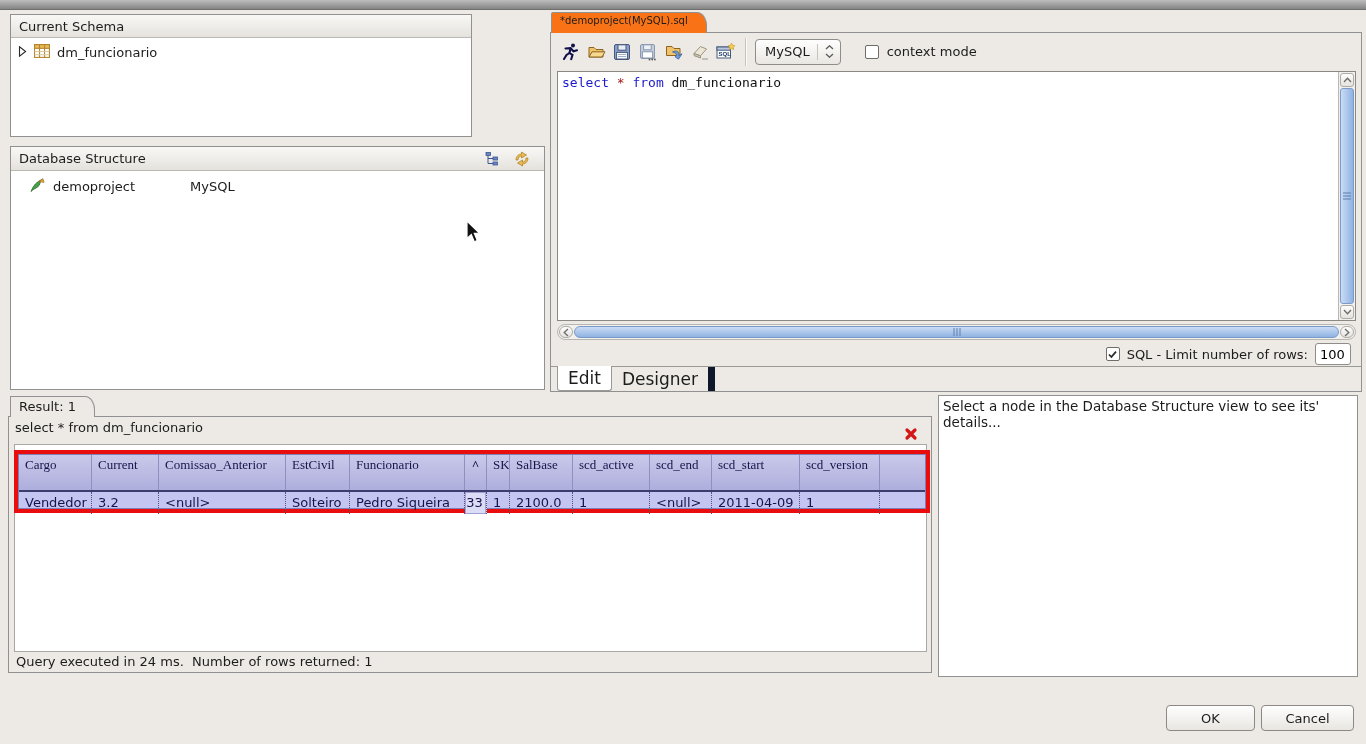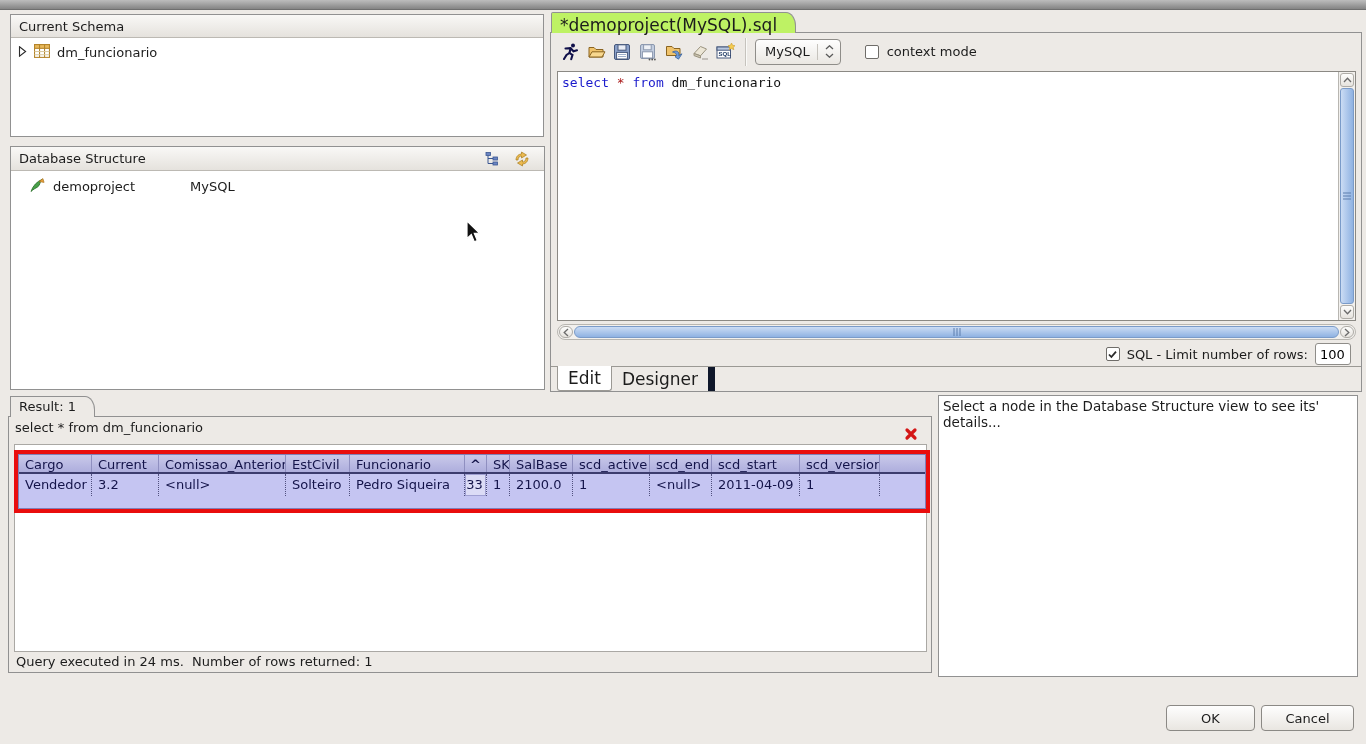--- a/index.html
+++ b/index.html
@@ -9,41 +9,41 @@
 
   .top-strip { position:absolute; left:0; top:0; width:1366px; height:10px;
     background:linear-gradient(#bdbdbd,#848484); border-bottom:1px solid #6f6f6f; }
 
   .panel { position:absolute; background:#fff; border:1px solid #919191; }
   .panel-header { height:23px; background:linear-gradient(#f9f8f6,#e5e2dd);
     border-bottom:1px solid #bcb9b3; display:flex; align-items:center; padding:0 8px; }
   .panel-title { font-size:13px; color:#1c1c1c; }
 
   
-  #current-schema { left:10px; top:14px; width:534px; height:123px; }
+  #current-schema { left:10px; top:14px; width:462px; height:123px; }
   .tree-item { display:flex; align-items:center; gap:7px; padding:6px 6px 0 7px; }
 
   
   #db-structure { left:10px; top:146px; width:535px; height:244px; }
   #db-structure .panel-header { justify-content:space-between; }
   .hdr-icons { display:flex; align-items:center; gap:10px; padding-right:4px; }
   .icon-btn { width:20px; height:18px; display:flex; align-items:center; justify-content:center; cursor:default; }
   .cols-row { height:21px; display:flex; align-items:center;
     background:linear-gradient(#fcfbfa,#ecebe8); border-bottom:1px solid #c6c3bd; }
   .col-c1 { width:171px; padding-left:7px; }
   .col-c2 { width:110px; padding-left:7px; border-left:1px solid #c6c3bd; height:100%; display:flex; align-items:center; }
   .col-c3 { flex:1; padding-left:7px; border-left:1px solid #c6c3bd; height:100%; display:flex; align-items:center; }
   .db-row { height:22px; display:flex; align-items:center; margin-top:4px; }
   .db-row .cell1 { width:171px; display:flex; align-items:center; gap:7px; padding-left:18px; }
   .db-row .cell2 { width:110px; padding-left:8px; }
 
   
   #sql-tab { position:absolute; left:551px; top:12px; height:21px; padding:2px 18px 0 8px;
-    background:#bef264; border:1px solid #919191; border-bottom:none;
-    border-top-left-radius:2px; border-top-right-radius:10px 14px; z-index:3; font-size:17px; }
+    background:#f97316; border:1px solid #919191; border-bottom:none;
+    border-top-left-radius:2px; border-top-right-radius:10px 14px; z-index:3; font-size:10px; }
   #sql-panel { position:absolute; left:550px; top:32px; width:812px; height:360px;
     background:#edeae6; border:1px solid #919191; }
   .toolbar { height:37px; display:flex; align-items:center; padding:0 6px; }
   .tb-btn { width:26px; height:26px; display:flex; align-items:center; justify-content:center; border-radius:3px; }
   .tb-sep { width:1px; height:28px; background:#c6c3bd; margin:0 9px 0 6px; box-shadow:1px 0 0 #fafaf8; }
   .combo { height:26px; border:1px solid #8f8d89; border-radius:4px;
     background:linear-gradient(#fefefe,#eae7e2); display:flex; align-items:center; padding:0 6px 0 9px; gap:7px; }
   .combo-div { width:1px; height:16px; background:#c6c3bd; }
   .spinner { display:flex; flex-direction:column; gap:3px; align-items:center; }
   .checkbox { width:14px; height:14px; background:#fff; border:1px solid #6f6d69; border-radius:2px;
@@ -88,22 +88,22 @@
   .rq-line { position:absolute; left:6px; top:3px; font-size:13px; }
   .r-close { position:absolute; right:12px; top:9px; width:16px; height:16px;
     display:flex; align-items:center; justify-content:center; }
   .r-white { position:absolute; left:5px; top:27px; width:913px; height:208px;
     background:#fff; border:1px solid #aaa8a4; }
   .r-status { position:absolute; left:7px; bottom:3px; font-size:13px; white-space:pre; }
 
   .hl-box { position:absolute; left:5px; top:33px; width:916px; height:63px;
     border:4px solid #e90d0d; background:#c5c5f2; z-index:4; }
   .rt-inner { width:100%; height:100%; border:1px solid #8080b8; }
-  .rt-head { height:19px; display:flex; background:linear-gradient(#c9c9ea,#aeaedd);
-    border-bottom:2px solid #3c3c6e; color:#14144a; }
+  .rt-head { height:37px; display:flex; background:linear-gradient(#c9c9ea,#aeaedd);
+    border-bottom:2px solid #3c3c6e; color:#14144a;font-family:Liberation Serif, serif; }
   .rt-hc { padding:2px 2px 0 6px; border-right:1px solid #8f8fc0; overflow:hidden; white-space:nowrap; }
   .rt-hc.sort { text-align:center; padding:2px 0 0 0; font-weight:bold; }
   .rt-row { height:22px; display:flex; color:#14144a; }
   .rt-c { padding:3px 2px 0 6px; border-right:1px dotted #50507e; overflow:hidden; white-space:nowrap; }
   .rt-c.sel { background:#dcdcf6; text-align:center; padding-left:0; box-shadow:inset 0 0 0 1px #a0a0d2; }
   .fill { flex:1; border-right:none !important; }
 
   
   #detail-panel { left:938px; top:395px; width:420px; height:282px; padding:2px 4px; font-size:13.5px; }
   .dlg-btn { position:absolute; top:705px; height:26px; border:1px solid #8b8985; border-radius:4px;

